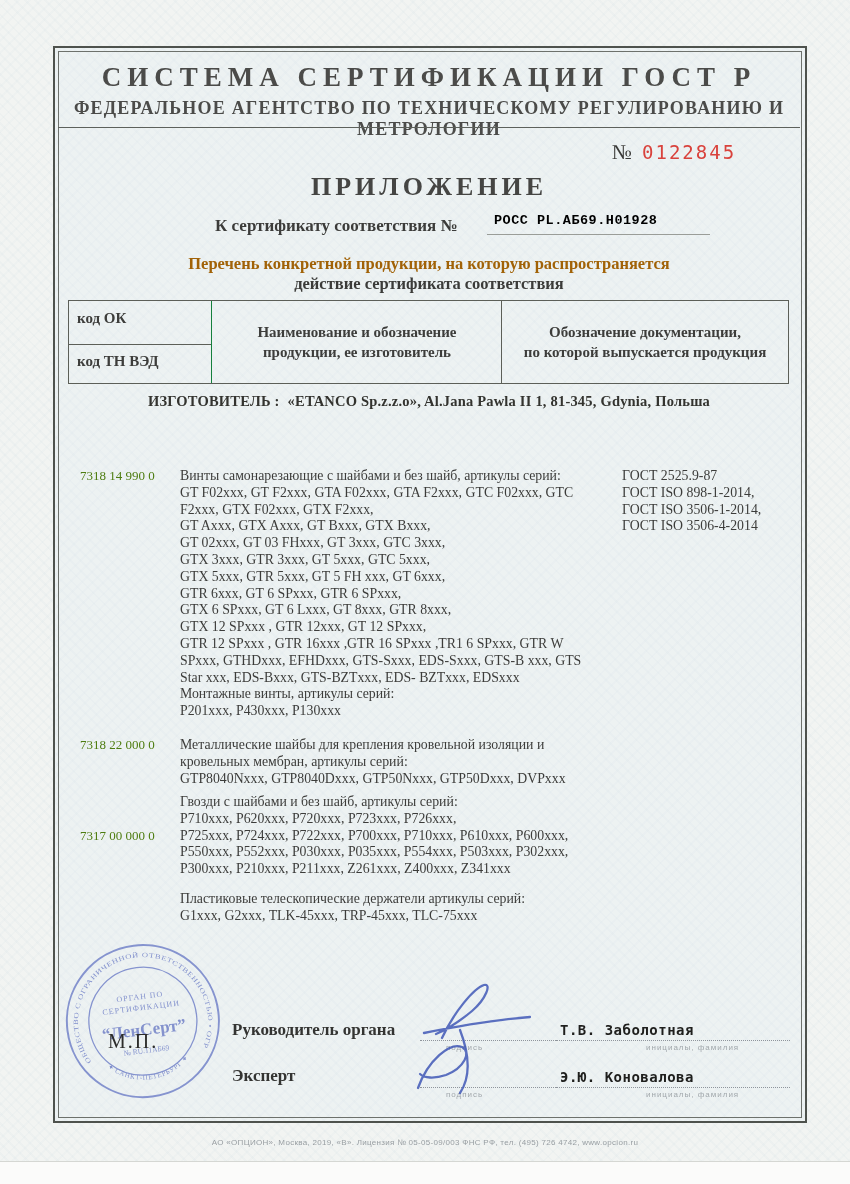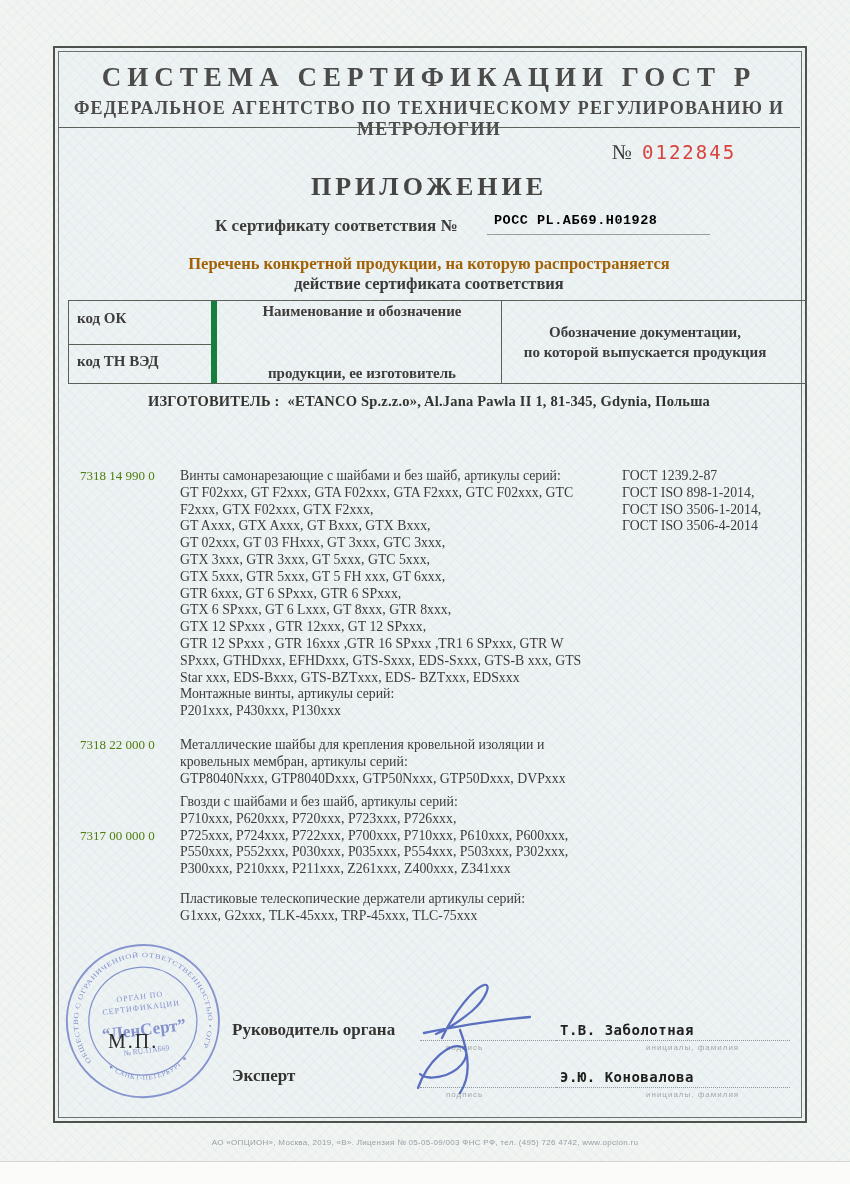--- a/index.html
+++ b/index.html
@@ -20,27 +20,27 @@
   .serial{top:140px;left:612px;white-space:nowrap;}
   .serial .pre{font-size:21px;color:#3a3a38;margin-right:10px;}
   .serial .num{font-family:"DejaVu Sans Mono", monospace;font-size:19px;letter-spacing:2px;}
   .apx-title{top:172px;font-size:26px;font-weight:bold;letter-spacing:4px;color:#454543;}
   .cert-label{left:215px;top:216px;font-size:17px;font-weight:bold;color:#3c3c3a;}
   .cert-num{left:494px;top:213px;font-family:"Liberation Mono","DejaVu Sans Mono",monospace;
             font-size:13.5px;font-weight:bold;letter-spacing:.5px;color:#000000;}
   .cert-line{left:487px;top:234px;width:223px;height:1px;background:#9a9d98;}
   .scope1{top:254px;font-size:16.5px;font-weight:bold;color:#a16207;}
   .scope2{top:274px;font-size:16.5px;font-weight:bold;color:#3b3b39;}
-  .tbl{left:68px;top:300px;width:719px;height:82px;border:1.5px solid #5c5f58;padding-left:18px;}
+  .tbl{left:68px;top:300px;width:719px;height:82px;border:1.5px solid #5c5f58;}
   .tbl .c1{position:absolute;left:0;top:0;width:142px;height:100%;}
   .tbl .c1 .t1{position:absolute;left:8px;top:9px;font-size:15px;font-weight:bold;}
   .tbl .c1 .dv{position:absolute;left:0;top:43px;width:142px;height:1px;background:#5c5f58;}
   .tbl .c1 .t2{position:absolute;left:8px;top:52px;font-size:15px;font-weight:bold;}
-  .tbl .c2{position:absolute;left:142px;top:0;width:290px;height:100%;border-left:6px solid #15803d;
-           display:flex;flex-direction:column;justify-content:space-between;text-align:center;
+  .tbl .c2{position:absolute;left:142px;top:0;width:290px;height:100%;border-left:1px solid #15803d;
+           display:flex;flex-direction:column;justify-content:center;text-align:center;
            font-size:15px;font-weight:bold;line-height:20px;}
   .tbl .c3{position:absolute;left:432px;top:0;width:286px;height:100%;border-left:1px solid #5c5f58;
            display:flex;flex-direction:column;justify-content:center;text-align:center;
            font-size:15px;font-weight:bold;line-height:20px;}
   .mfr{top:393px;font-size:14.5px;font-weight:bold;color:#33332f;letter-spacing:.2px;}
   .mfr .lbl{margin-right:8px;}
   .prod{position:absolute;left:0;width:850px;}
   .pcode{position:absolute;left:80px;width:96px;font-size:13px;color:#4d7c0f;white-space:nowrap;}
   .plines{position:absolute;left:180px;width:452px;font-size:13.8px;line-height:16.8px;color:#3c3c3a;}
   .pdocs{position:absolute;left:622px;width:170px;font-size:13.8px;line-height:16.8px;color:#3c3c3a;}
@@ -127,21 +127,21 @@
         <div>GTR  6xxx, GT 6 SPxxx, GTR 6 SPxxx,</div>
         <div>GTX 6 SPxxx, GT 6 Lxxx, GT 8xxx,  GTR  8xxx,</div>
         <div>GTX 12 SPxxx , GTR 12xxx, GT 12 SPxxx,</div>
         <div>GTR 12 SPxxx , GTR 16xxx ,GTR 16 SPxxx ,TR1 6 SPxxx, GTR W</div>
         <div>SPxxx, GTHDxxx, EFHDxxx, GTS-Sxxx, EDS-Sxxx, GTS-B xxx, GTS</div>
         <div>Star xxx, EDS-Bxxx, GTS-BZTxxx, EDS- BZTxxx, EDSxxx</div>
         <div>Монтажные винты, артикулы серий:</div>
         <div>P201xxx, P430xxx, P130xxx</div>
       </div>
     <div class="pdocs">
-        <div>ГОСТ 1239.2-87</div>
+        <div>ГОСТ 2525.9-87</div>
         <div>ГОСТ ISO 898-1-2014,</div>
         <div>ГОСТ ISO 3506-1-2014,</div>
         <div>ГОСТ ISO 3506-4-2014</div>
       </div>
   </div>
   <div class="prod" style="top:737px">
     <div class="pcode" style="margin-top: 0px;">7318 22 000 0</div>
     <div class="plines">
         <div>Металлические шайбы для крепления кровельной изоляции и</div>
         <div>кровельных мембран, артикулы серий:</div>

